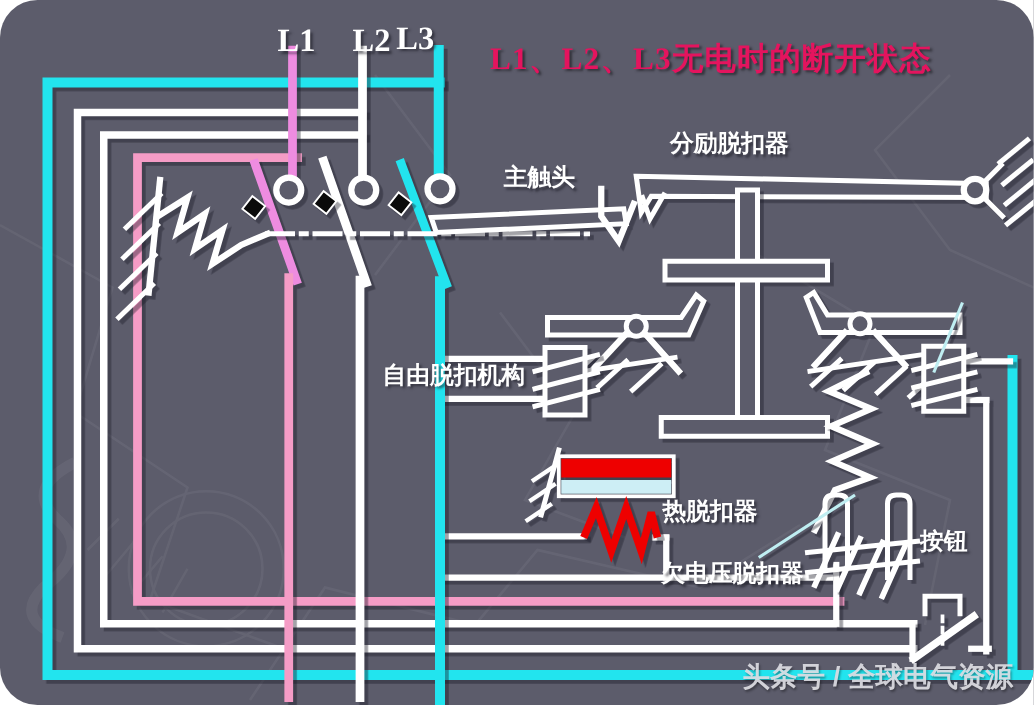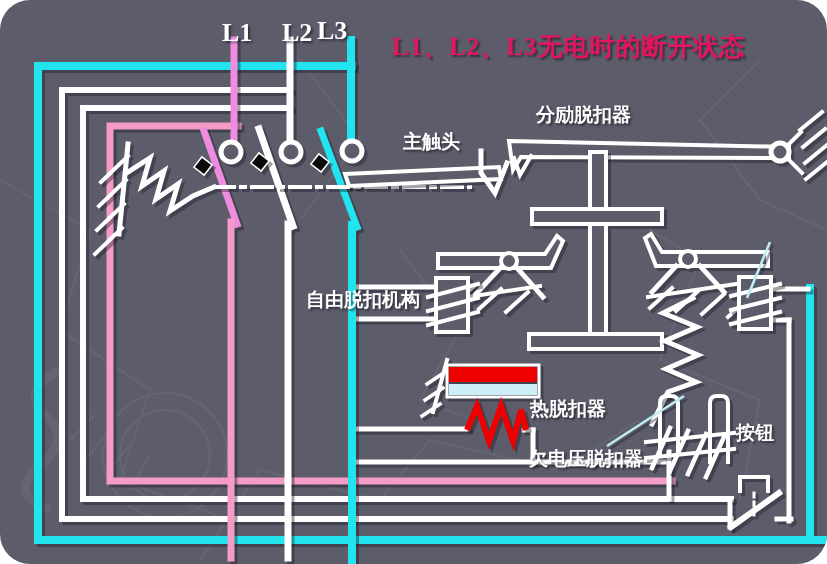--- a/index.html
+++ b/index.html
@@ -228,13 +228,14 @@
 
   <div id="title">L1、L2、L3无电时的断开状态</div>
 
   <div class="lbl" style="left:367px;top:129px;margin-left:36px;">主触头</div>
   <div class="lbl" style="left:536px;top:102px;">分励脱扣器</div>
   <div class="lbl" style="left:306px;top:287px;">自由脱扣机构</div>
   <div class="lbl" style="left:514px;top:396px;margin-left:16px;">热脱扣器</div>
   <div class="lbl" style="left:529px;top:446px;">欠电压脱扣器</div>
   <div class="lbl" style="left:736px;top:420px;">按钮</div>
 
+  <div id="watermark">头条号 / 全球电气资源</div>
 </div>
 
 </body></html>

